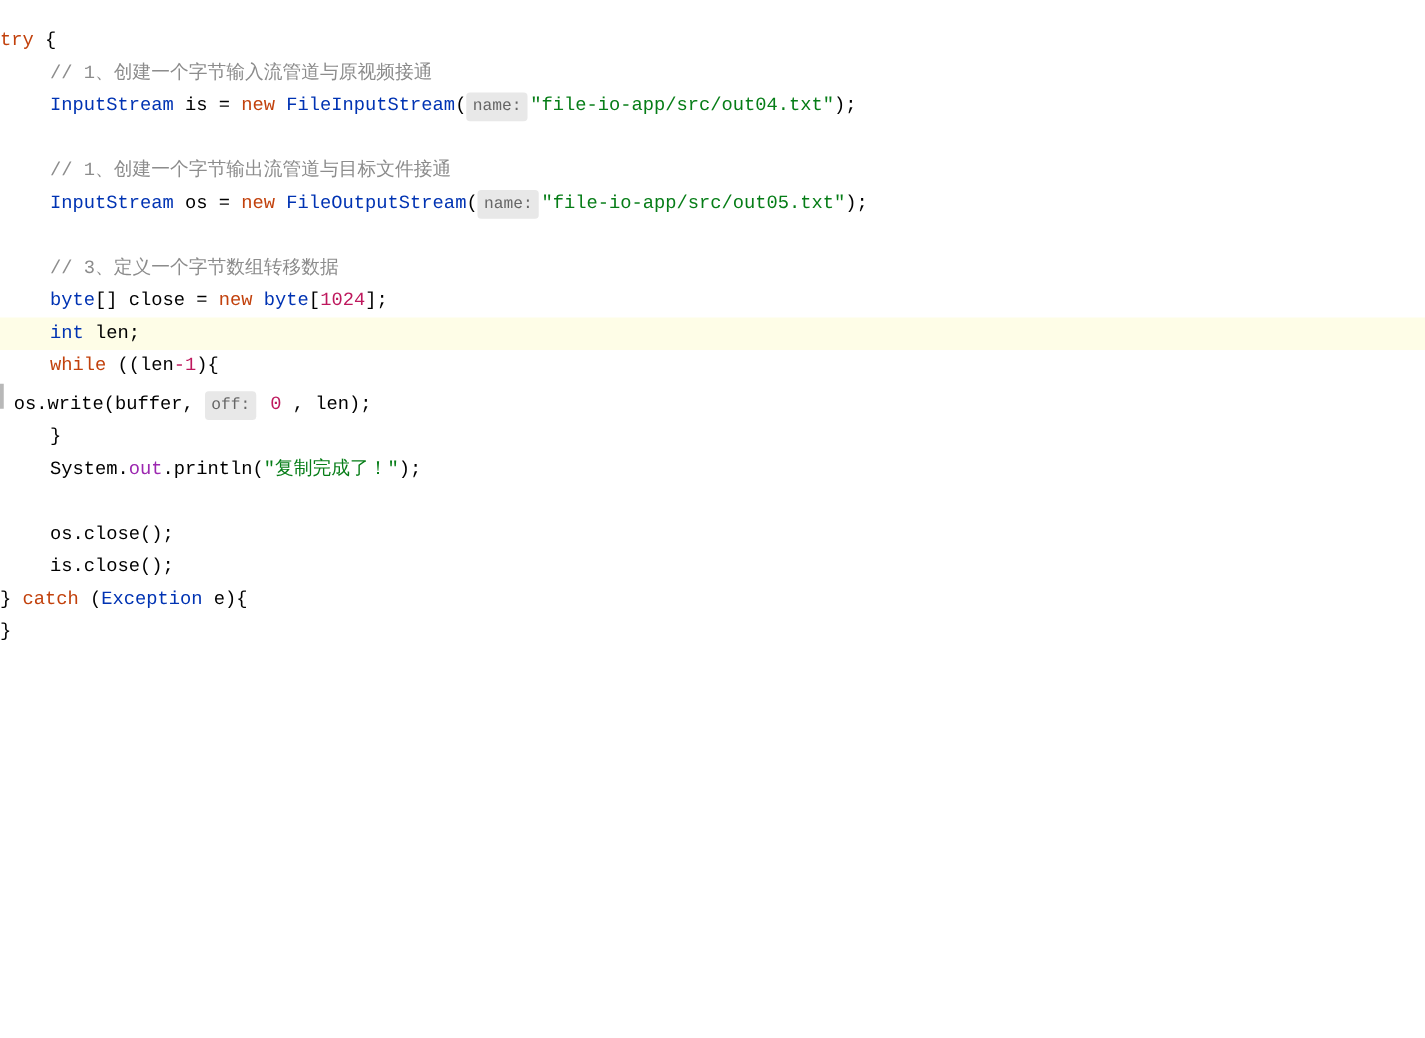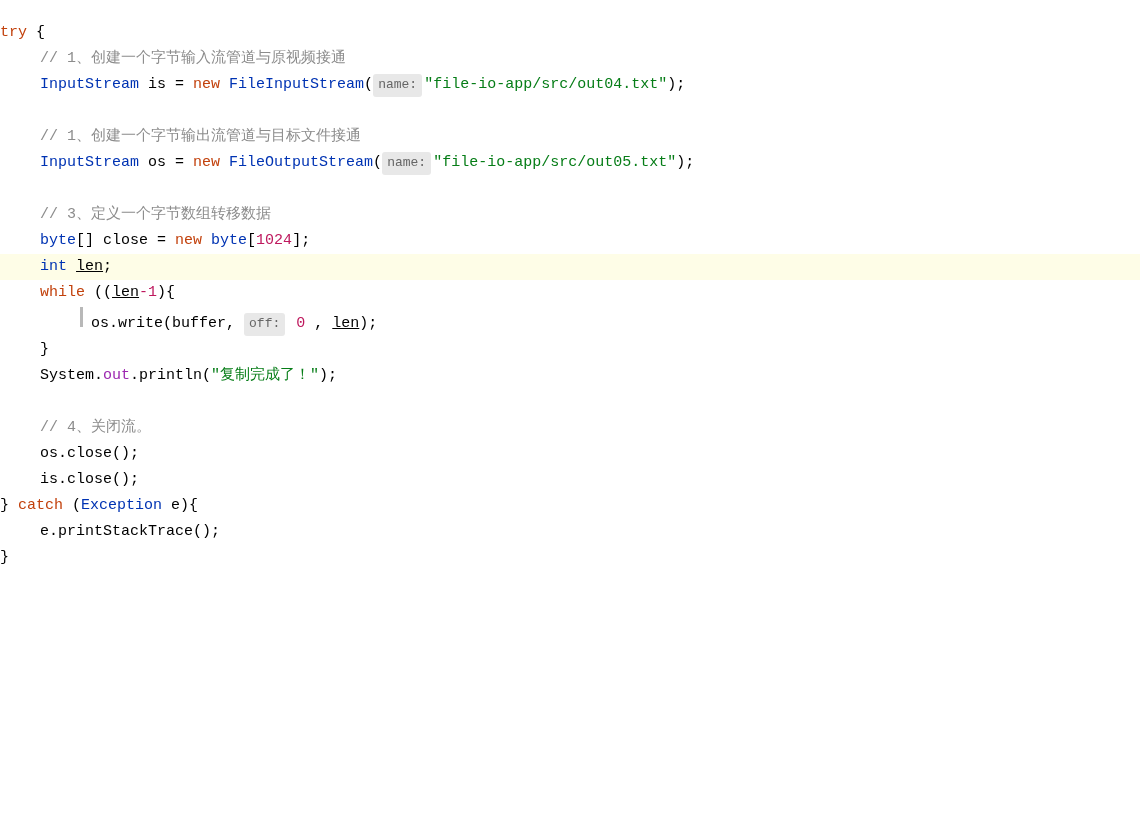--- a/index.html
+++ b/index.html
@@ -31,35 +31,35 @@
       padding: 1px 0;
       min-height: 26px;
       white-space: pre;
     }
 
     .code-line.highlighted {
       background-color: #fefde7;
     }
 
     .indent1 { padding-left: 40px; }
-    .indent2 { padding-left: 80px; }
+    .indent2 { }
 
     .kw { color: #c2410c; font-weight: normal; }
     .comment { color: #8c8c8c; }
     .str { color: #067d17; }
     .type { color: #0033b3; }
     .label-hint {
       background: #e8e8e8;
       color: #666666;
       border-radius: 3px;
       padding: 1px 5px;
       font-size: 13px;
       margin-right: 2px;
     }
-    .underline { text-decoration: underline; }
+    .underline { }
     .out-method { color: #9c27b0; }
     .number { color: #be185d; }
     .pipe { 
       display: inline-block;
       width: 3px;
       background: #b8b8b8;
       height: 20px;
       margin-right: 8px;
       vertical-align: middle;
     }
@@ -116,37 +116,31 @@
   <div class="code-line indent1">
     <span>}</span>
   </div>
 
   <div class="code-line indent1">
     <span>System.</span><span class="out-method">out</span><span>.println(</span><span class="str">"复制完成了！"</span><span>);</span>
   </div>
 
   <div class="code-line">&nbsp;</div>
 
-  <div class="code-line indent1">
-    <span class="comment">// 4、关闭流。</span>
-  </div>
 
   <div class="code-line indent1">
     <span>os.close();</span>
   </div>
 
   <div class="code-line indent1">
     <span>is.close();</span>
   </div>
 
   <div class="code-line">
     <span>} </span><span class="kw">catch</span><span> (</span><span class="type">Exception</span><span> e){</span>
   </div>
 
-  <div class="code-line indent1">
-    <span>e.printStackTrace();</span>
-  </div>
 
   <div class="code-line">
     <span>}</span>
   </div>
 
 </div>
 
 </body></html>

